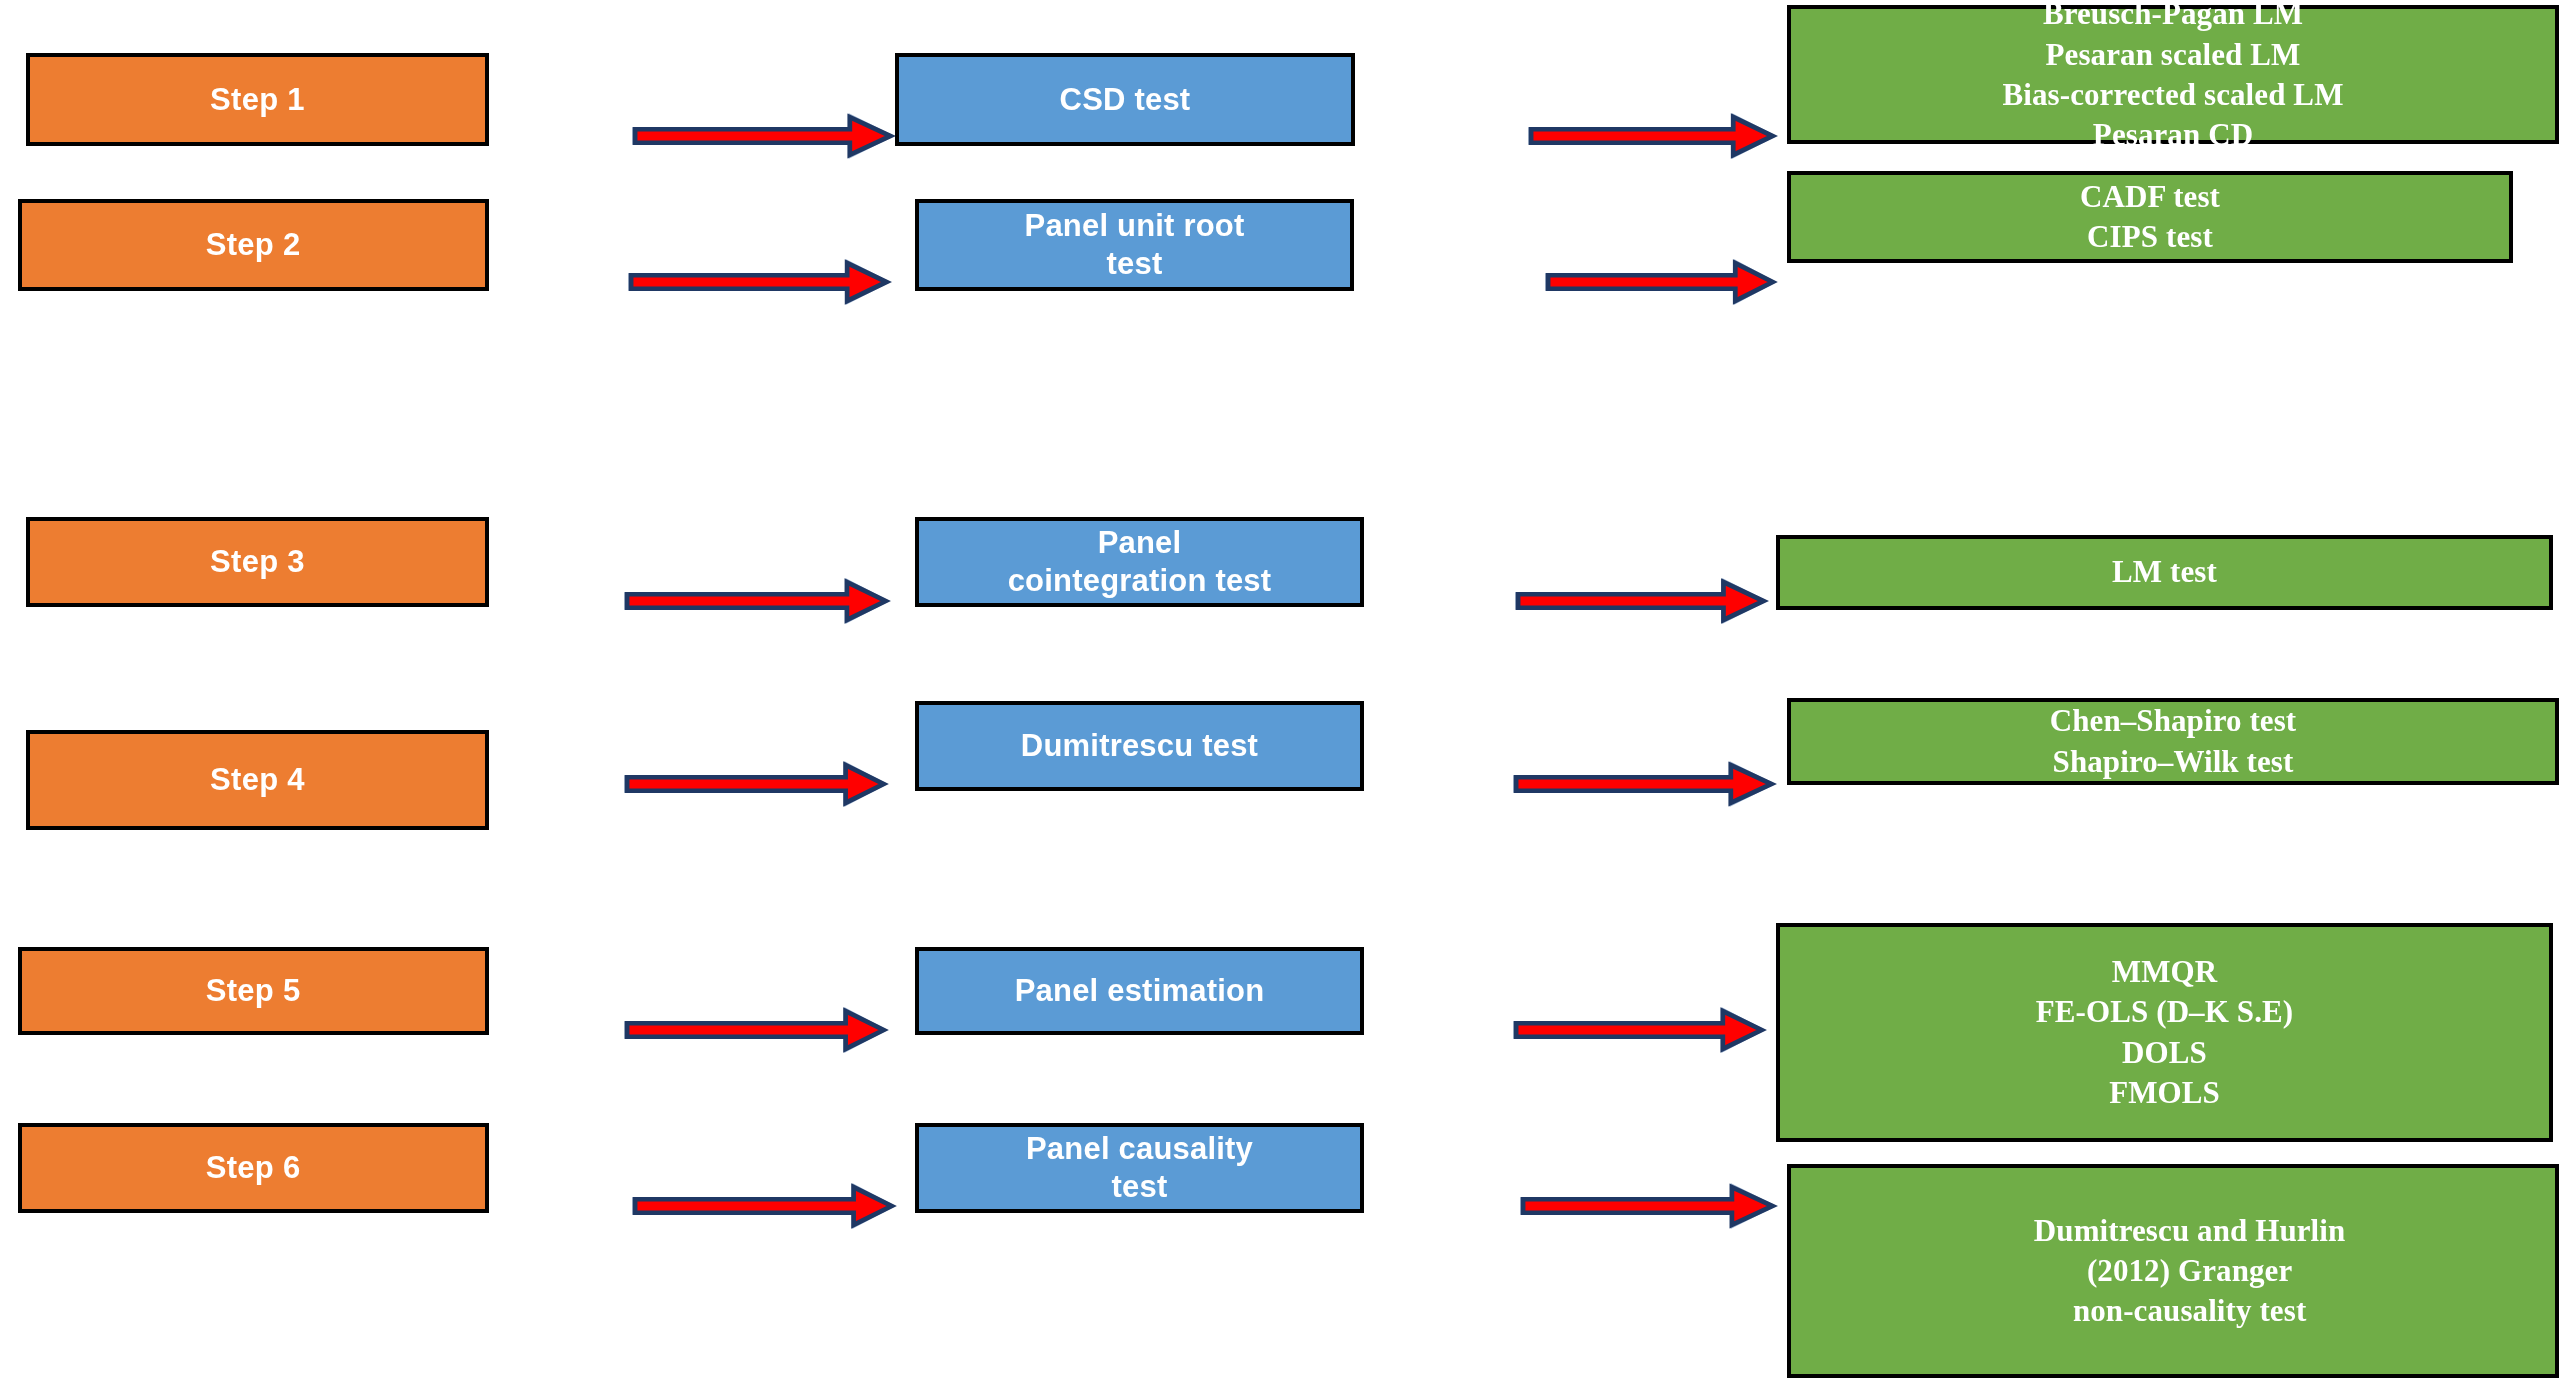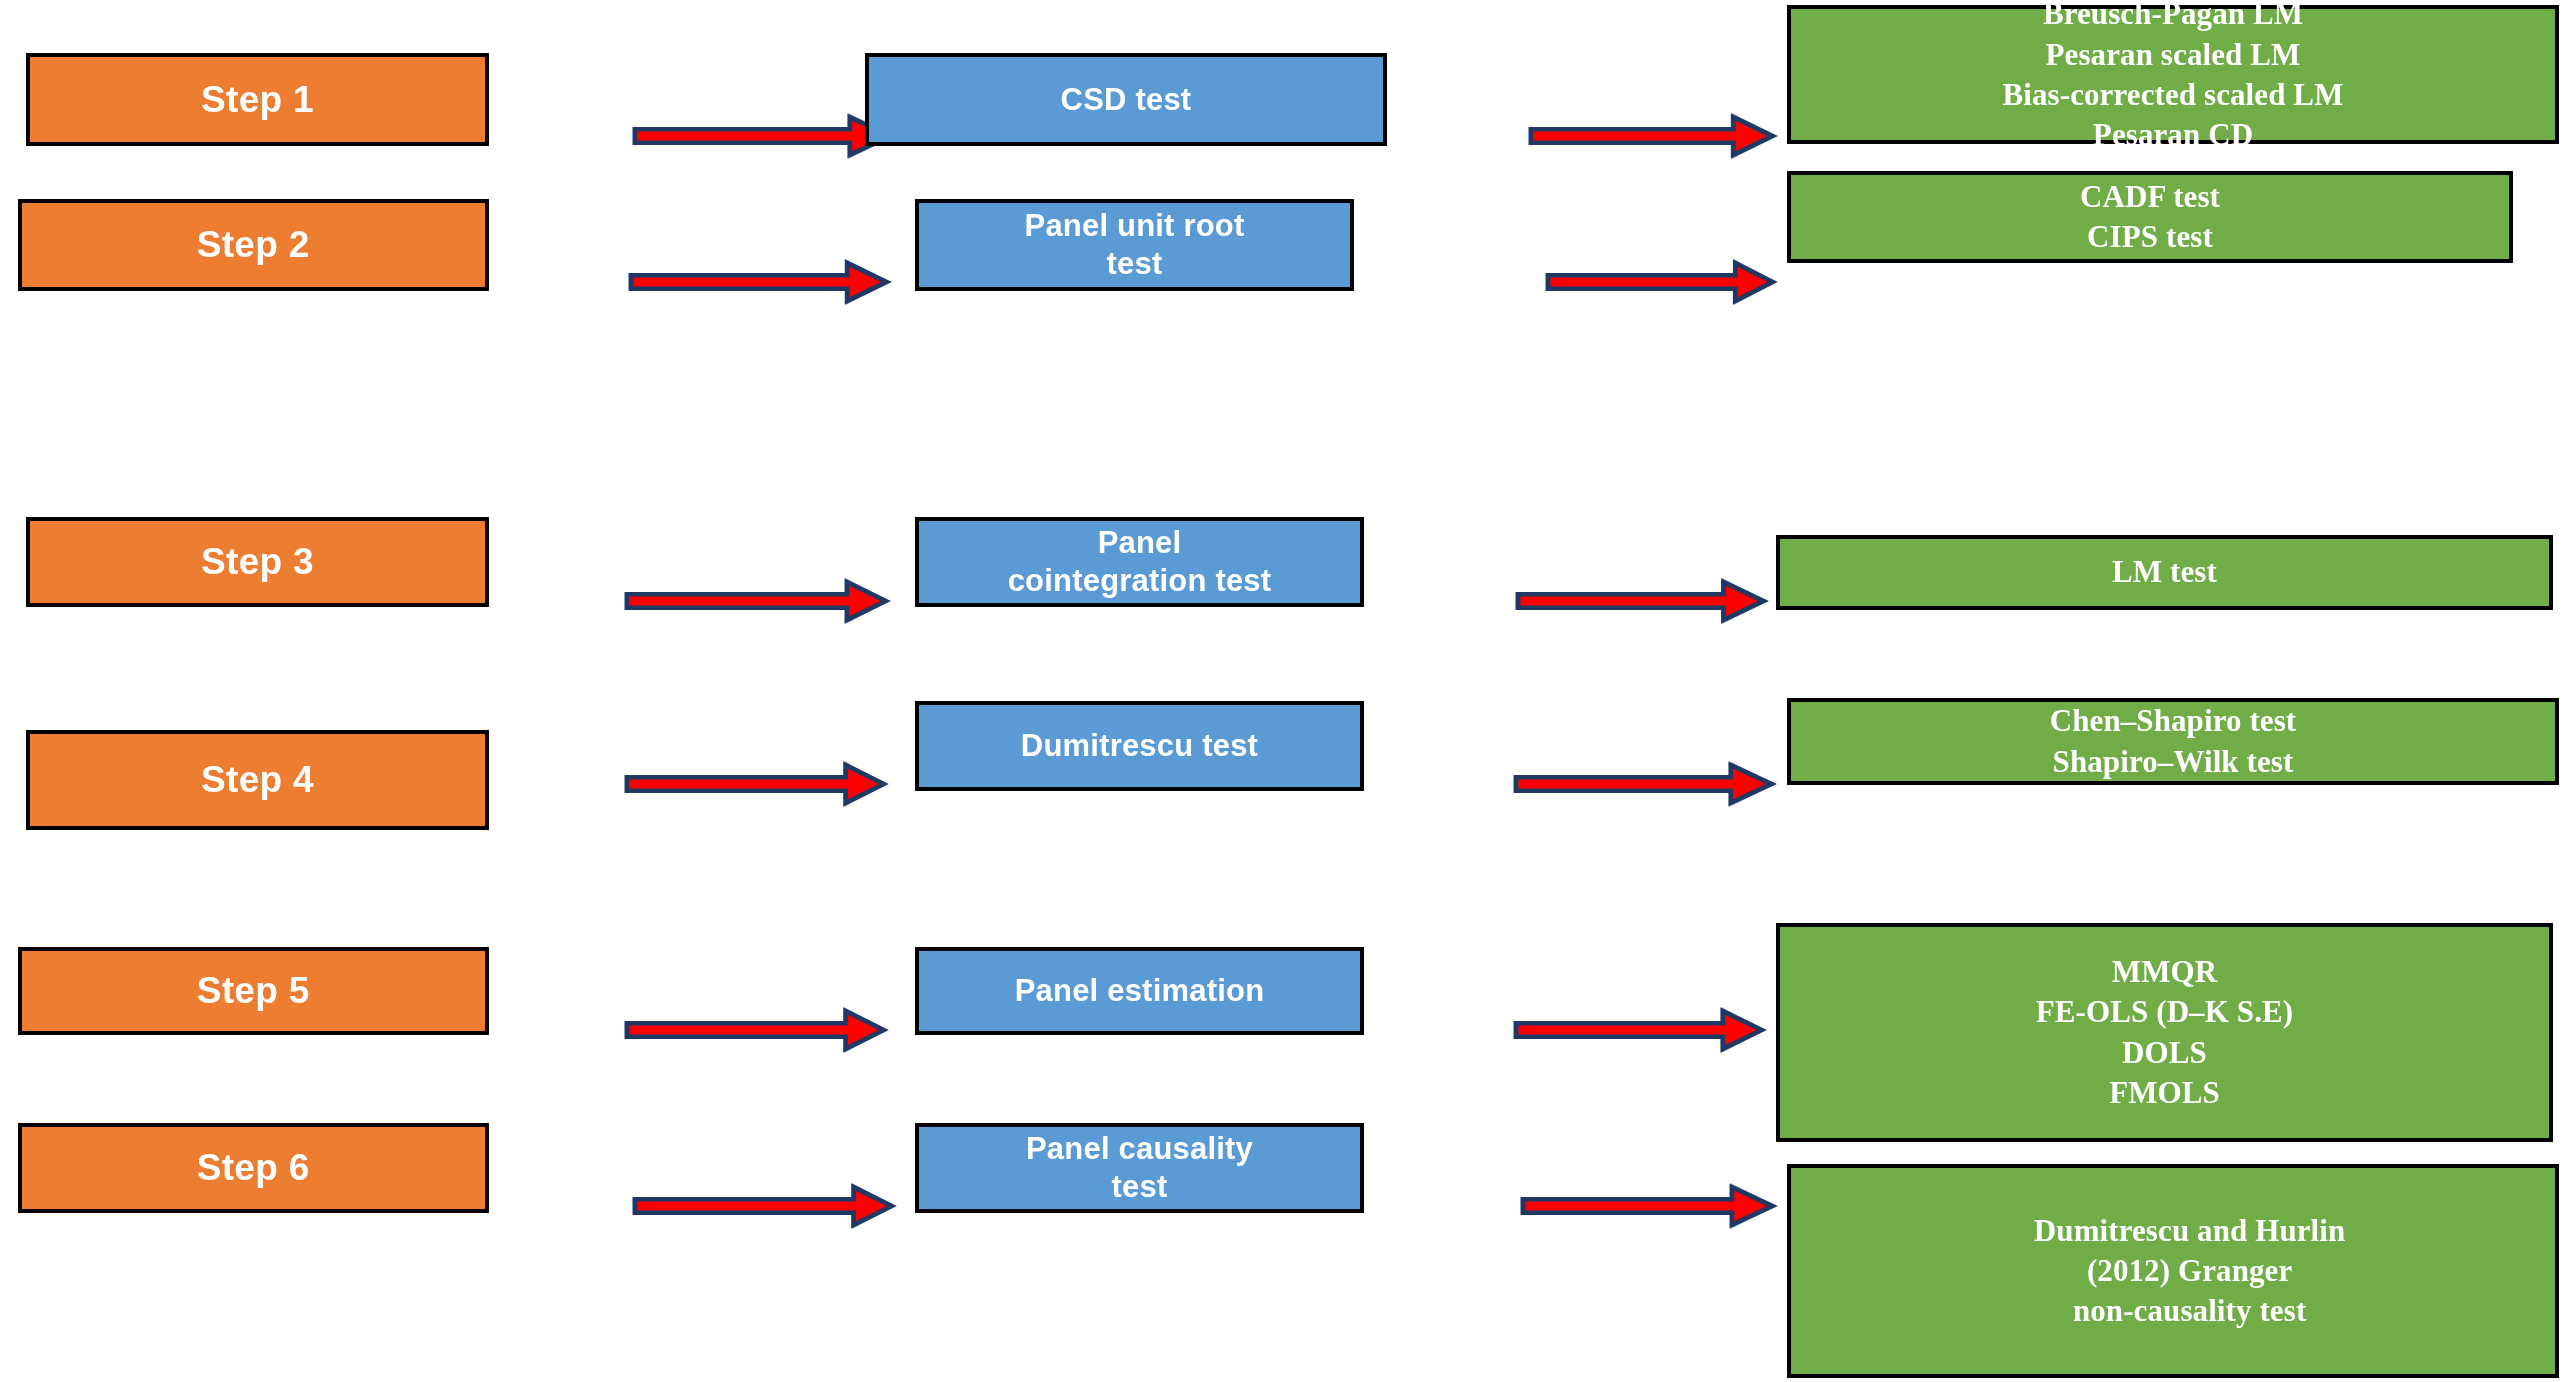--- a/index.html
+++ b/index.html
@@ -23,21 +23,21 @@
     text-align:center;
     color:#ffffff;
     line-height:1.22;
     padding:2.7px 6.8px;
     white-space:pre-line;
   }
   .box.step{
     background:#ED7D31;
     font-family:"Liberation Sans", sans-serif;
     font-weight:bold;
-    font-size:37px;
+    font-size:31px;
     letter-spacing:0.3px;
   }
   .box.test{
     background:#5B9BD5;
     font-family:"Liberation Sans", sans-serif;
     font-weight:bold;
     font-size:31px;
     letter-spacing:0.2px;
   }
   .box.result{
@@ -62,21 +62,21 @@
 
   <div class="box step" style="left:26px;  top:53px;   width:463px;  height:93px;">Step 1</div>
   <div class="arrow" style="left:631px; top:109px; width:265px; height:54px;">
     <svg viewBox="0 0 390 80" preserveAspectRatio="none">
       <g>
         <path d="M2,27 L320,27 L320,6 L388,40 L320,74 L320,53 L2,53 Z" fill="#8FA8C8" opacity="0.85"></path>
         <path d="M6,30 L322,30 L322,12 L382,40 L322,68 L322,50 L6,50 Z" fill="#FF0000" stroke="#1F3864" stroke-width="7"></path>
       </g>
     </svg>
   </div>
-  <div class="box test" style="left:865px; top:53px;  width:522px;  height:93px;">CSD test</div>
+  <div class="box test" style="left:895px; top:53px;  width:460px;  height:93px;">CSD test</div>
   <div class="arrow" style="left:1527px; top:109px; width:251px; height:54px;">
     <svg viewBox="0 0 370 80" preserveAspectRatio="none">
       <g>
         <path d="M2,27 L302,27 L302,6 L368,40 L302,74 L302,53 L2,53 Z" fill="#8FA8C8" opacity="0.85"></path>
         <path d="M6,30 L304,30 L304,12 L362,40 L304,68 L304,50 L6,50 Z" fill="#FF0000" stroke="#1F3864" stroke-width="7"></path>
       </g>
     </svg>
   </div>
   <div class="box result" style="left:1787px; top:5.4px;   width:772px; height:139px;">Breusch-Pagan LM
 Pesaran scaled LM

